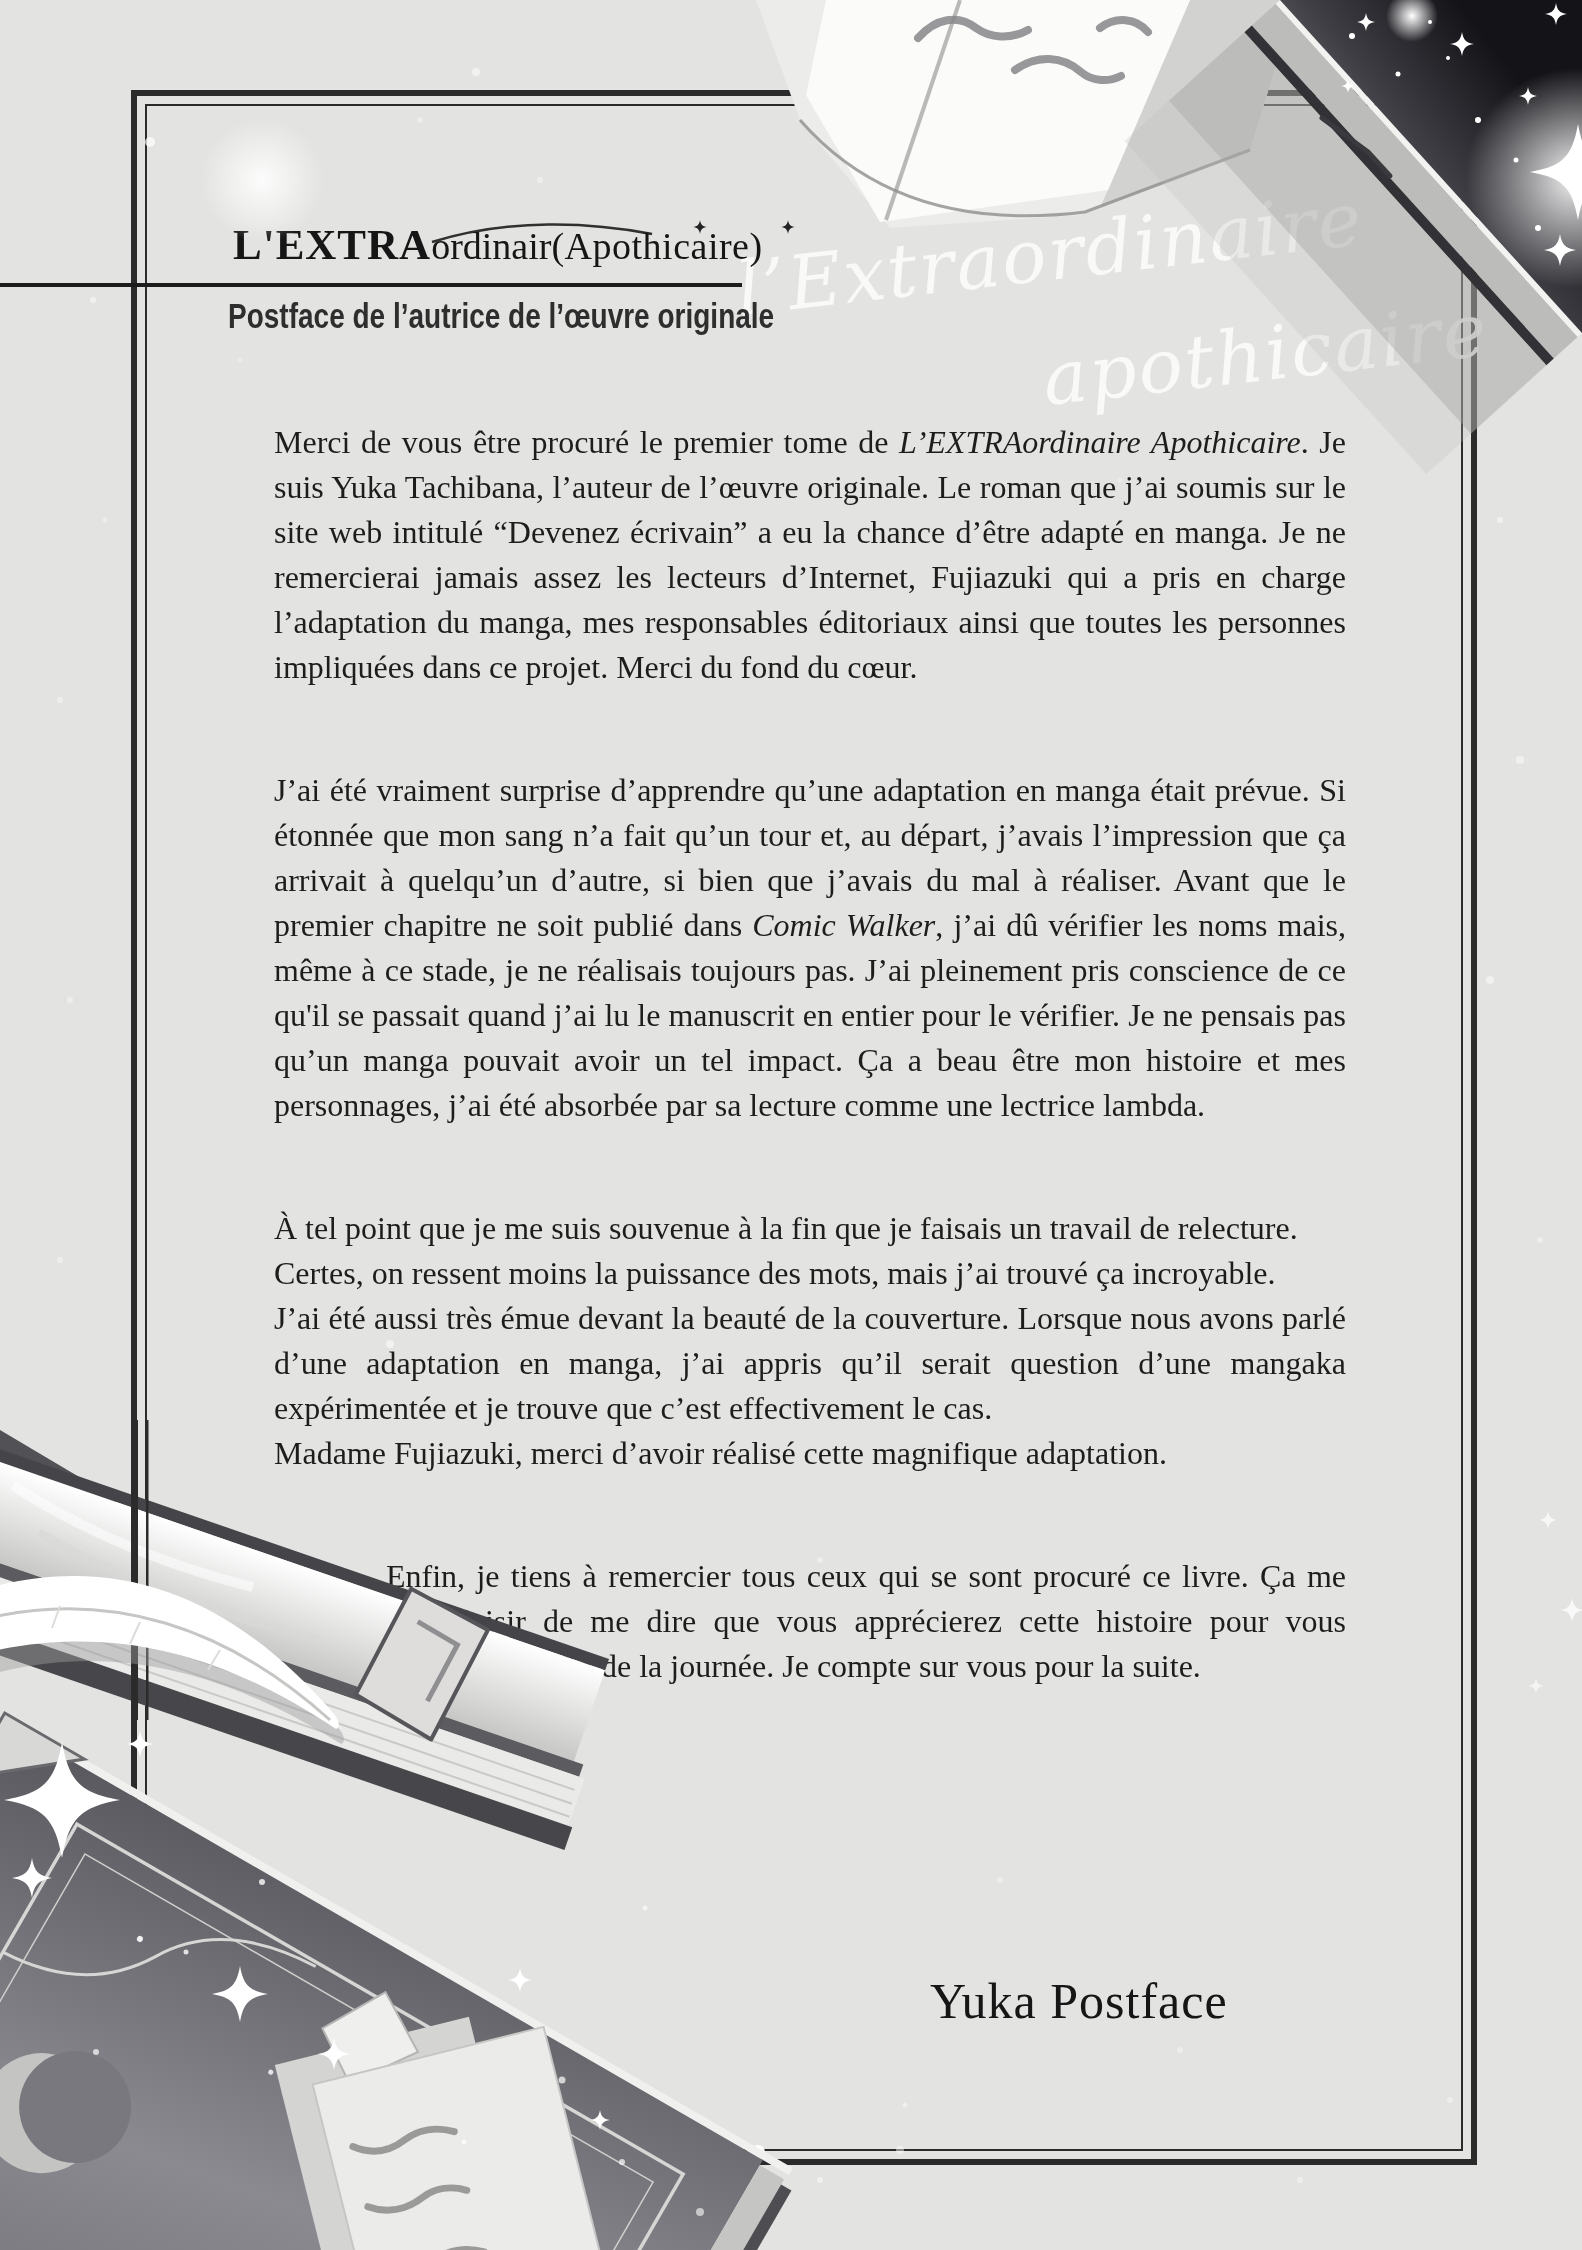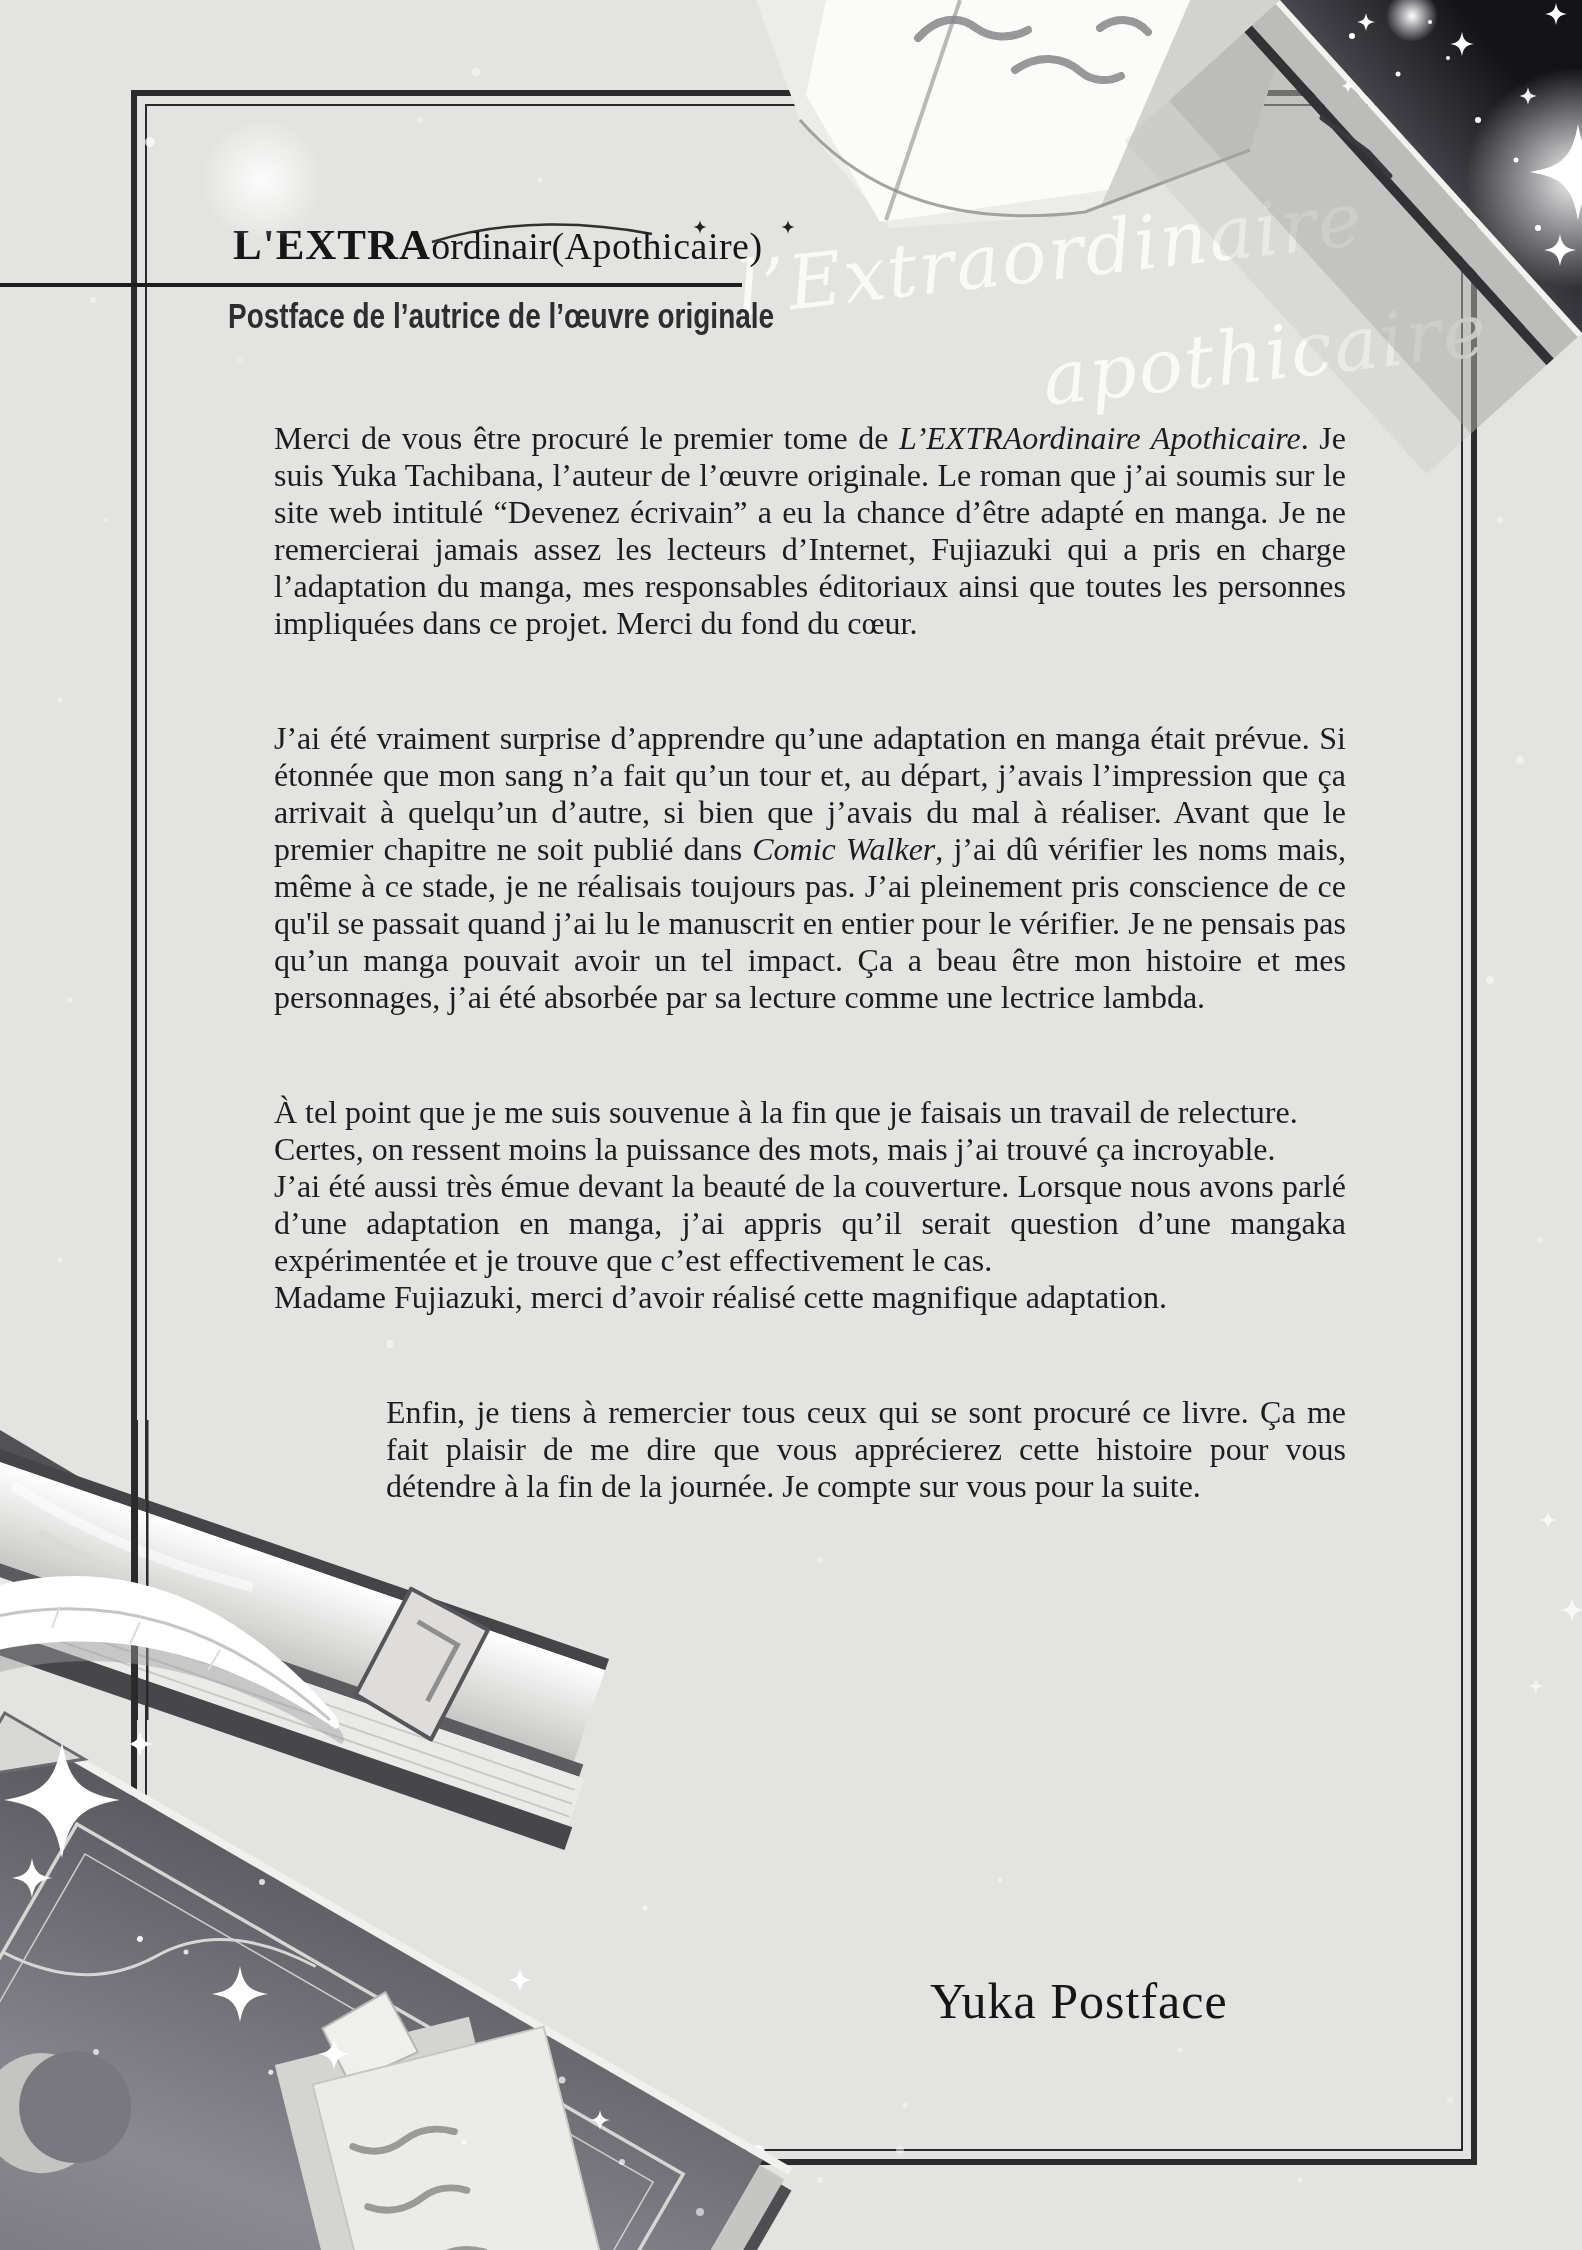--- a/index.html
+++ b/index.html
@@ -37,21 +37,21 @@
   }
   .watermark{
     position:absolute;z-index:2;color:var(--watermark,#fbfbf9);
     font-family:"DejaVu Serif", serif;font-style:italic;
     opacity:.92;white-space:nowrap;letter-spacing:2px;
   }
   .wm1{left:742px;top:246px;font-size:74px;transform:rotate(-6.5deg);transform-origin:0 100%;}
   .wm2{left:1048px;top:336px;font-size:74px;transform:rotate(-6.5deg);transform-origin:0 100%;}
   .bodytext{
     position:absolute;left:274px;top:420px;width:1072px;z-index:4;
-    font-size:32px;line-height:37px;text-align:justify;
+    font-size:32px;line-height:45px;text-align:justify;
   }
   .bodytext p{margin:0 0 78px 0;}
   .bodytext p.indent{margin-top:59px;padding-left:112px;}
   .it{font-style:italic;}
   .signature{
     position:absolute;left:930px;top:1972px;z-index:4;
     font-size:50px;letter-spacing:1px;color:#161616;
   }
   .art{position:absolute;left:0;top:0;z-index:6;pointer-events:none;}
 </style>

